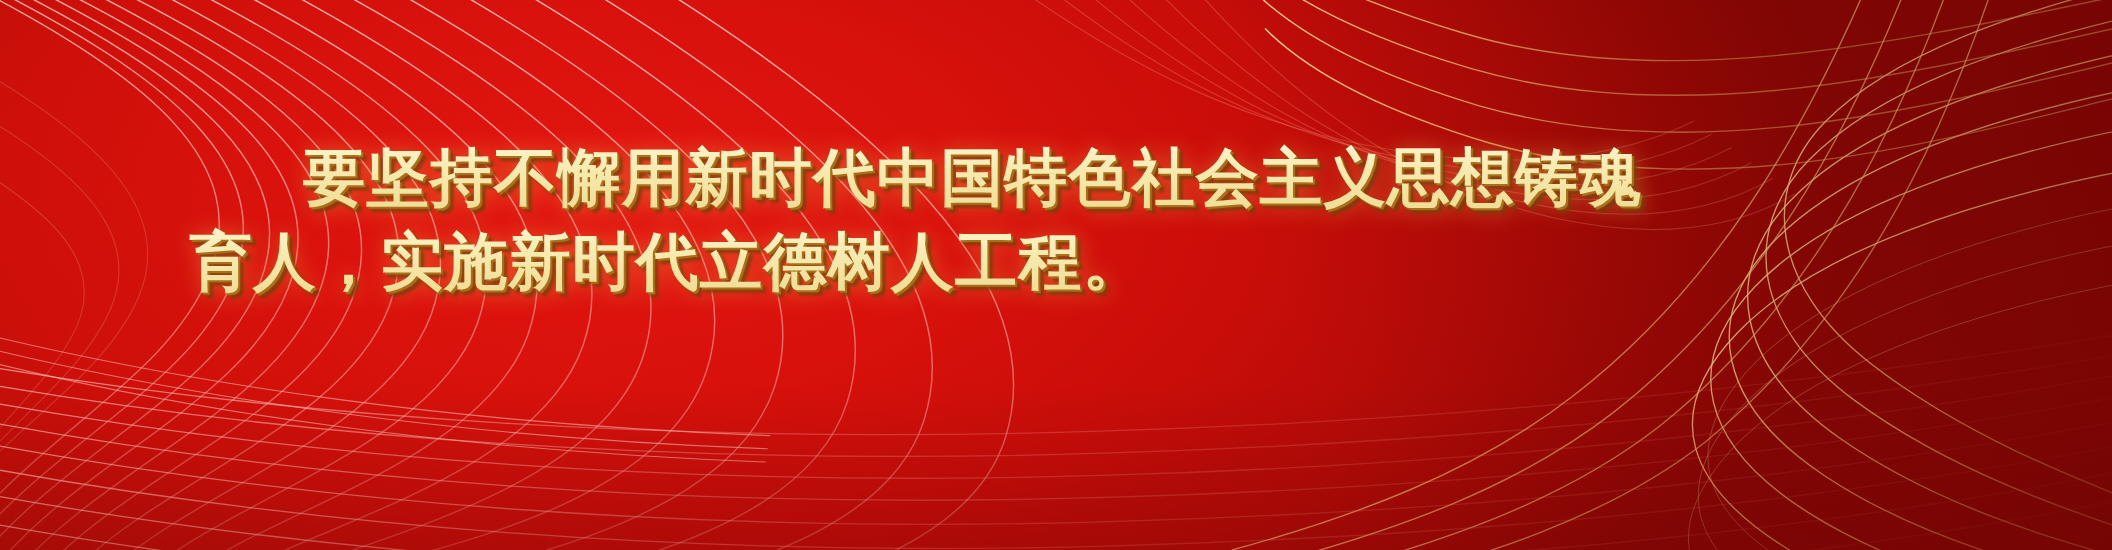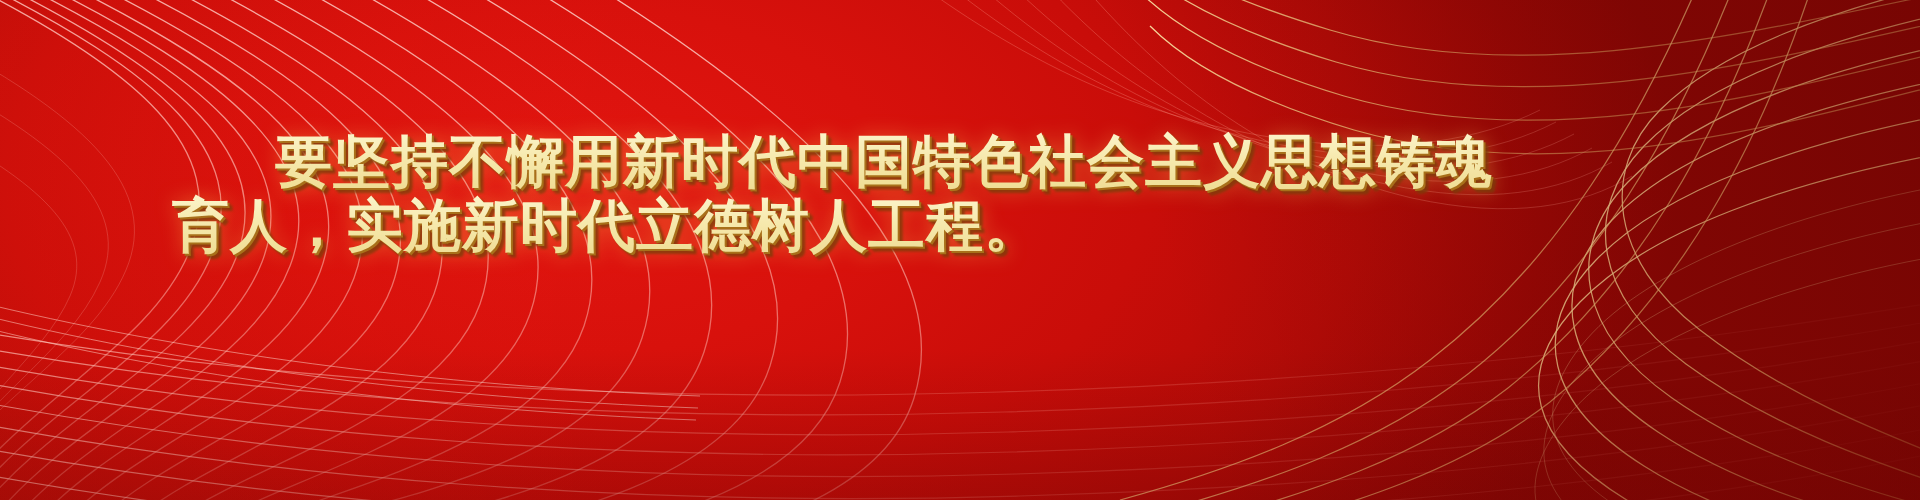--- a/index.html
+++ b/index.html
@@ -64,21 +64,21 @@
     -webkit-background-clip: text;
     background-clip: text;
     -webkit-text-fill-color: transparent;
     filter:
       drop-shadow(2px 2px 0 #a8701a)
       drop-shadow(3px 3px 1px rgba(120,60,8,0.75))
       drop-shadow(0 0 10px rgba(255,190,80,0.35));
   }
 
   .headline-1 { left: 275px; top: 108px; margin-top: 16px; }
-  .headline-2 { left: 172px; top: 188px; }
+  .headline-2 { left: 172px; top: 200px; }
 
   .attribution {
     position: absolute;
     left: 700px;
     top: 292px;
     white-space: nowrap;
     font-family: "Liberation Sans", "DejaVu Sans", sans-serif;
     font-weight: bold;
     font-size: 23px;
     letter-spacing: 0.5px;

